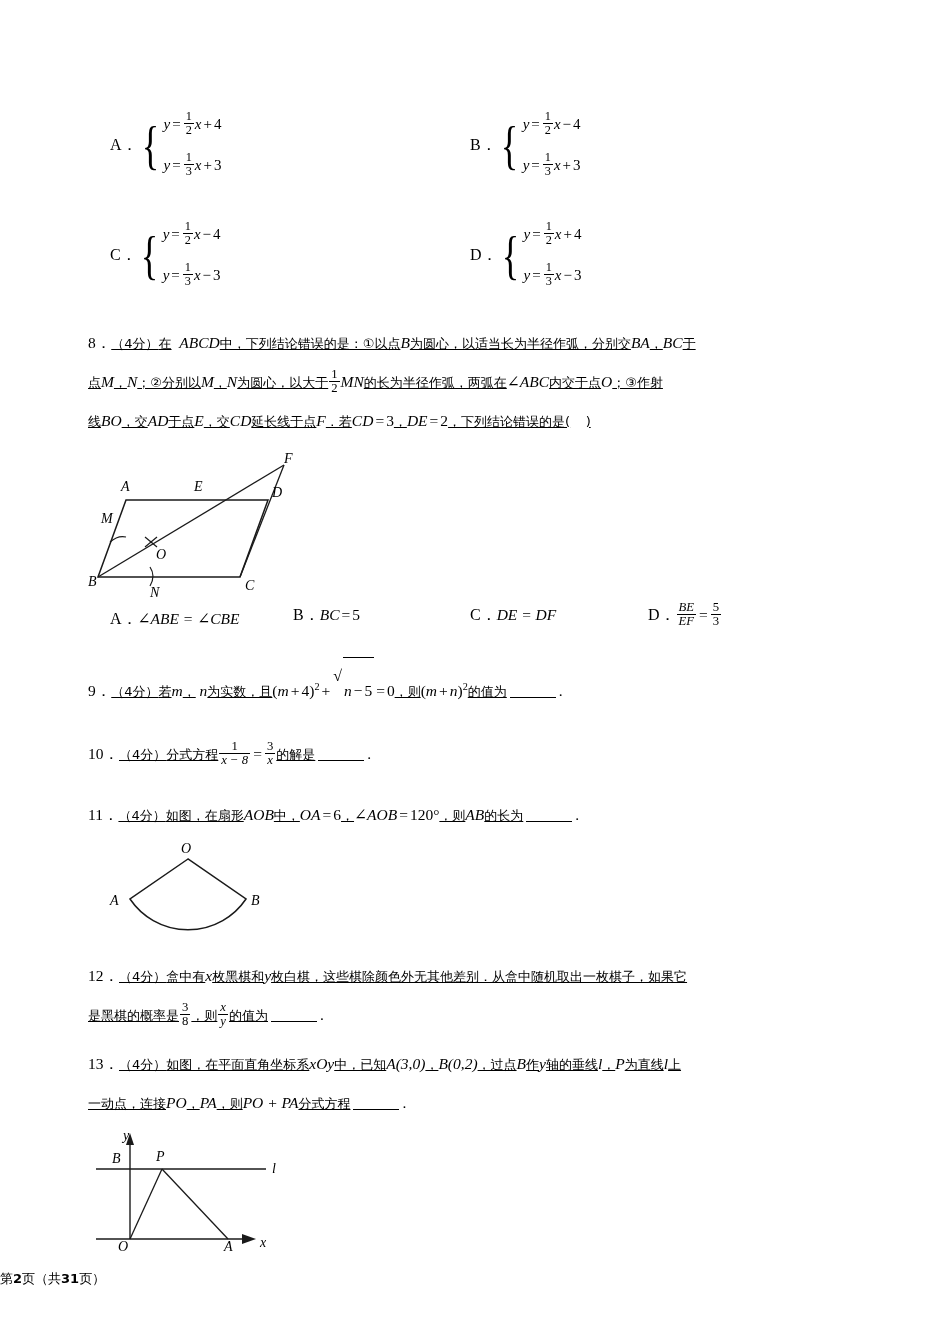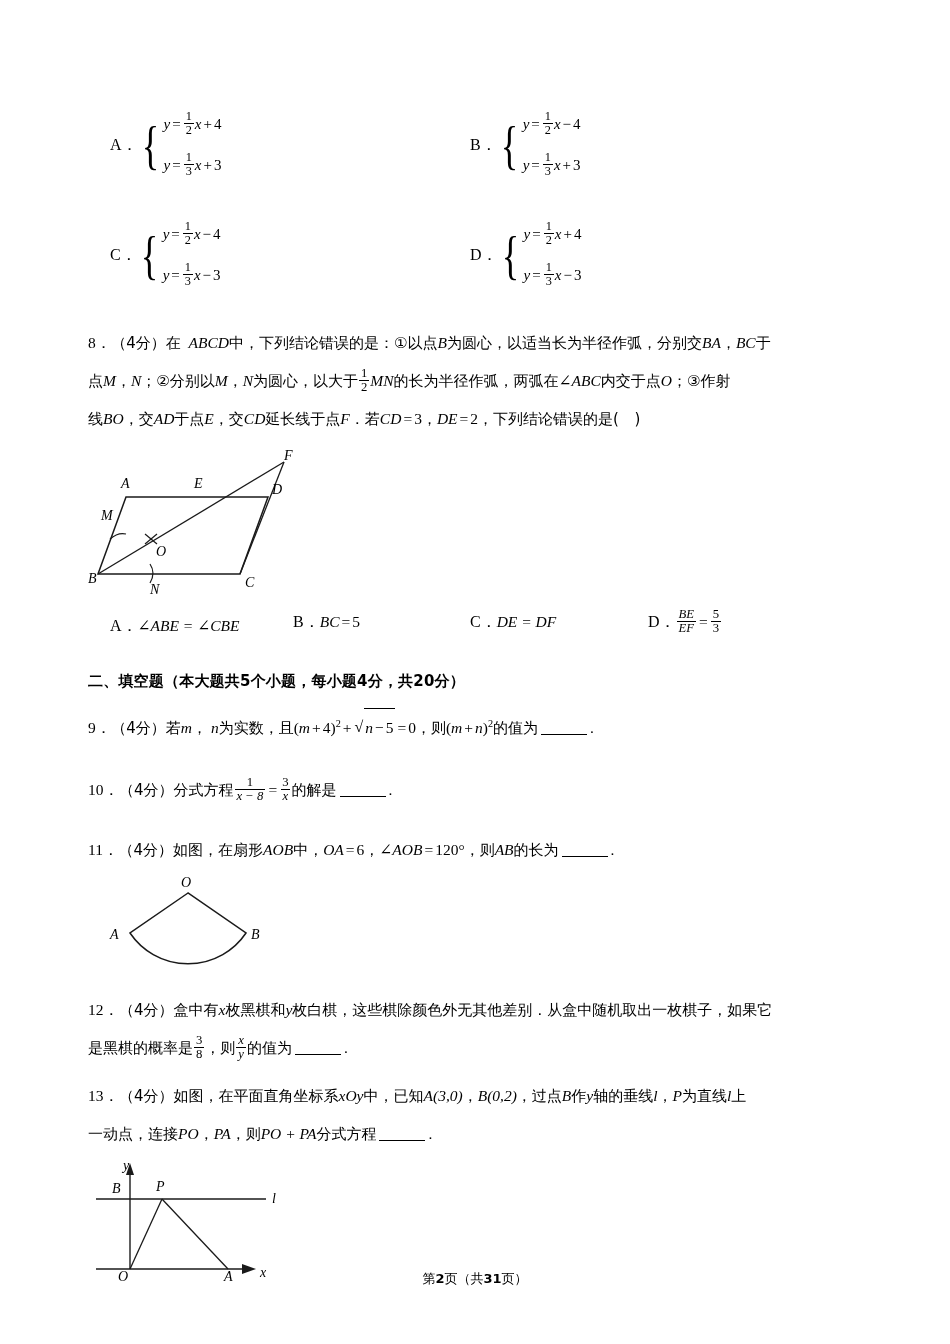--- a/index.html
+++ b/index.html
@@ -43,21 +43,21 @@
   .frac .den { padding: 0 2px; font-size: 0.82em; border-top: 1px solid #000; }
   .sup { font-size: 0.66em; vertical-align: super; font-style: normal; }
   .sqrt {
     display: inline-block;
     position: relative;
     padding-left: 0.62em;
     margin-left: 1px;
   }
   .sqrt > .radicand {
     border-top: 1px solid #000;
-    padding: 0 2px 0 1px;
+    padding: 14px 2px 0 1px;
     display: inline-block;
   }
   .sqrt::before {
     content: "√";
     position: absolute;
     left: 0;
     top: 0.01em;
     font-size: 1.03em;
     font-style: normal;
   }
@@ -90,21 +90,21 @@
     gap: 14px;
   }
   .sysopt .rows .row { white-space: nowrap; font-size: 15px; }
 
   
   .qline {
     font-size: 15.5px;
     line-height: 38px;
     text-align: justify;
   }
-  .cn { font-family: "DejaVu Sans", "Liberation Sans", sans-serif; font-size: 15px; }
+  .cn { font-family: "DejaVu Sans", "Liberation Sans", sans-serif; font-size: 13px; text-decoration: underline; }
   .sec-head {
     font-family: "DejaVu Sans", "Liberation Sans", sans-serif;
     font-size: 15px;
     font-weight: bold;
     letter-spacing: 0.2px;
   }
 
   .opt-grid {
     position: relative;
   }
@@ -120,21 +120,21 @@
     font-size: 15.5px;
   }
 
   .fig { position: relative; }
 
   .footer {
     position: absolute;
     left: 0;
     right: 0;
     bottom: 56px;
-    text-align: center;
+    text-align: left;
     font-family: "DejaVu Sans", "Liberation Sans", sans-serif;
     font-size: 13px;
   }
   .footer b { font-weight: bold; }
 
   svg text {
     font-family: "Liberation Serif", "DejaVu Serif", serif;
     font-style: italic;
   }
 </style>
@@ -263,44 +263,41 @@
         <text x="157" y="145" font-size="14">C</text>
         <text x="184" y="52" font-size="14">D</text>
         <text x="106" y="46" font-size="14">E</text>
         <text x="196" y="18" font-size="14">F</text>
         <text x="13" y="78" font-size="14">M</text>
         <text x="62" y="152" font-size="14">N</text>
         <text x="68" y="114" font-size="14">O</text>
       </svg>
     </div>
 
-    <div class="choices-row" style="margin-top:16px; position:relative; height:40px;">
+    <div class="choices-row" style="margin-top:6px; position:relative; height:40px;">
       <span style="position:absolute; left:22px; top:6px;">
         <span class="opt-label">A．</span><span class="mi">∠ABE = ∠CBE</span>
       </span>
       <span style="position:absolute; left:205px; top:2px;">
         <span class="opt-label">B．</span><span class="mi">BC</span><span class="mo">=</span><span class="mn">5</span>
       </span>
       <span style="position:absolute; left:382px; top:2px;">
         <span class="opt-label">C．</span><span class="mi">DE = DF</span>
       </span>
       <span style="position:absolute; left:560px; top:0px;">
         <span class="opt-label">D．</span><span class="frac">
             <span class="num mi">BE</span>
             <span class="den mi">EF</span>
           </span><span class="mo">=</span><span class="frac">
             <span class="num mn">5</span>
             <span class="den mn">3</span>
           </span>
       </span>
     </div>
 
-    <div class="sec-head" style="margin-top:22px;">
-      <span>二、填空题（本大题共</span><span>5</span><span>个小题，每小题</span><span>4</span><span>分，共</span><span>20</span><span>分）</span>
-    </div>
 
     <div class="qline" style="margin-top:14px;">
       <span class="mn">9．</span><span class="cn">（4分）</span><span class="cn">若</span><span class="mi">m</span><span class="cn">，</span>&nbsp;<span class="mi">n</span><span class="cn">为实数，且</span><span class="mn">(</span><span class="mi">m</span><span class="mo">+</span><span class="mn">4</span><span class="mn">)</span><span class="sup">2</span><span class="mo">+</span><span class="sqrt"><span class="radicand"><span class="mi">n</span><span class="mo">−</span><span class="mn">5</span></span></span><span class="mo">=</span><span class="mn">0</span><span class="cn">，则</span><span class="mn">(</span><span class="mi">m</span><span class="mo">+</span><span class="mi">n</span><span class="mn">)</span><span class="sup">2</span><span class="cn">的值为</span><span class="blank"></span><span class="mn">.</span>
     </div>
 
     <div class="qline" style="margin-top:24px;">
       <span class="mn">10．</span><span class="cn">（4分）</span><span class="cn">分式方程</span><span class="frac">
           <span class="num mn">1</span>
           <span class="den mi">x − 8</span>
         </span><span class="mo">=</span><span class="frac">

